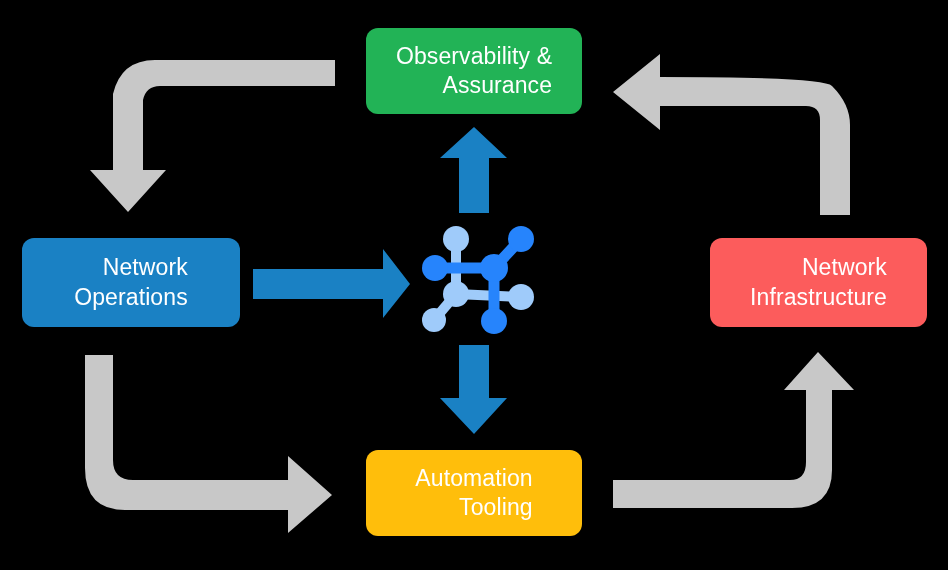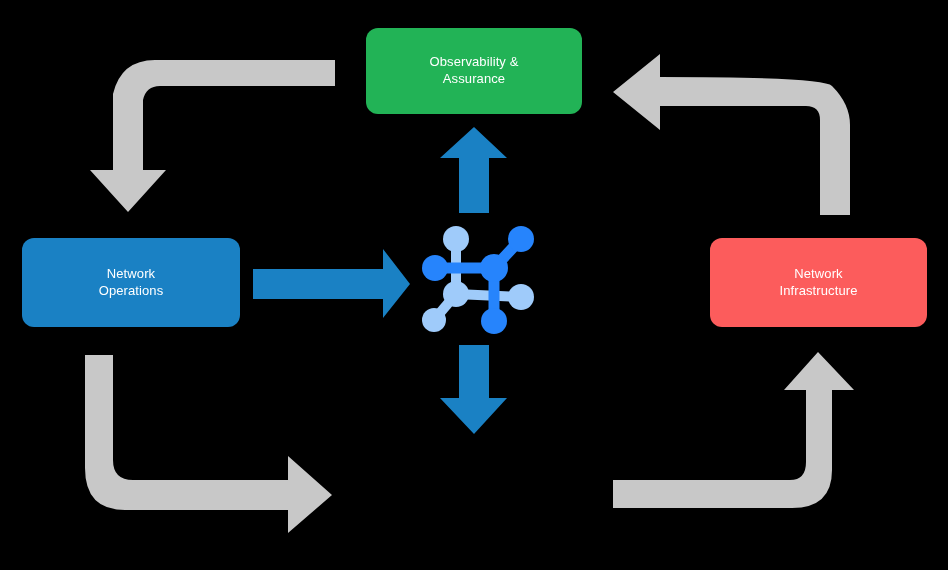--- a/index.html
+++ b/index.html
@@ -1,21 +1,21 @@
 <!DOCTYPE html>
 <html><head>
 <meta charset="utf-8">
 <style>
   html,body{margin:0;padding:0;background:#000;}
   body{width:948px;height:570px;overflow:hidden;
        font-family:"Liberation Sans","DejaVu Sans",sans-serif;}
   #stage{position:relative;width:948px;height:570px;background:#000;}
   .box{position:absolute;border-radius:12px;display:flex;align-items:center;
-       justify-content:center;text-align:center;color:#ffffff;
-       font-size:13px;line-height:1.28;font-weight:400;letter-spacing:.1px;
+       justify-content:center;text-align:right;color:#ffffff;
+       font-size:23px;line-height:1.28;font-weight:400;letter-spacing:.1px;
        white-space:pre-line;}
   #box-observability{left:366px;top:28px;width:216px;height:86px;background:#22b356;}
   #box-network-operations{left:22px;top:238px;width:218px;height:89px;background:#1a81c4;}
   #box-network-infrastructure{left:710px;top:238px;width:217px;height:89px;background:#fc5c5c;}
   #box-automation-tooling{left:366px;top:450px;width:216px;height:86px;background:#ffbe0b;}
   .svg-layer{position:absolute;left:0;top:0;width:948px;height:570px;}
 </style>
 </head>
 <body>
 
@@ -44,20 +44,24 @@
   <div class="box" id="box-network-operations">
     <span>Network
 Operations</span>
   </div>
 
   <div class="box" id="box-network-infrastructure">
     <span>Network
 Infrastructure</span>
   </div>
 
+  <div class="box" id="box-automation-tooling">
+    <span>Automation
+Tooling</span>
+  </div>
 
   <svg class="svg-layer" viewBox="0 0 948 570" xmlns="http://www.w3.org/2000/svg">
 
     <path fill="#1a81c4" d="M 253,269 L 383,269 L 383,249 L 410,284 L 383,318 L 383,299 L 253,299 Z"></path>
 
     <path fill="#1a81c4" d="M 459,213 L 459,158 L 440,158 L 474,127 L 507,158 L 489,158 L 489,213 Z"></path>
 
     <path fill="#1a81c4" d="M 459,345 L 459,398 L 440,398 L 474,434 L 507,398 L 489,398 L 489,345 Z"></path>
 
     <g>

